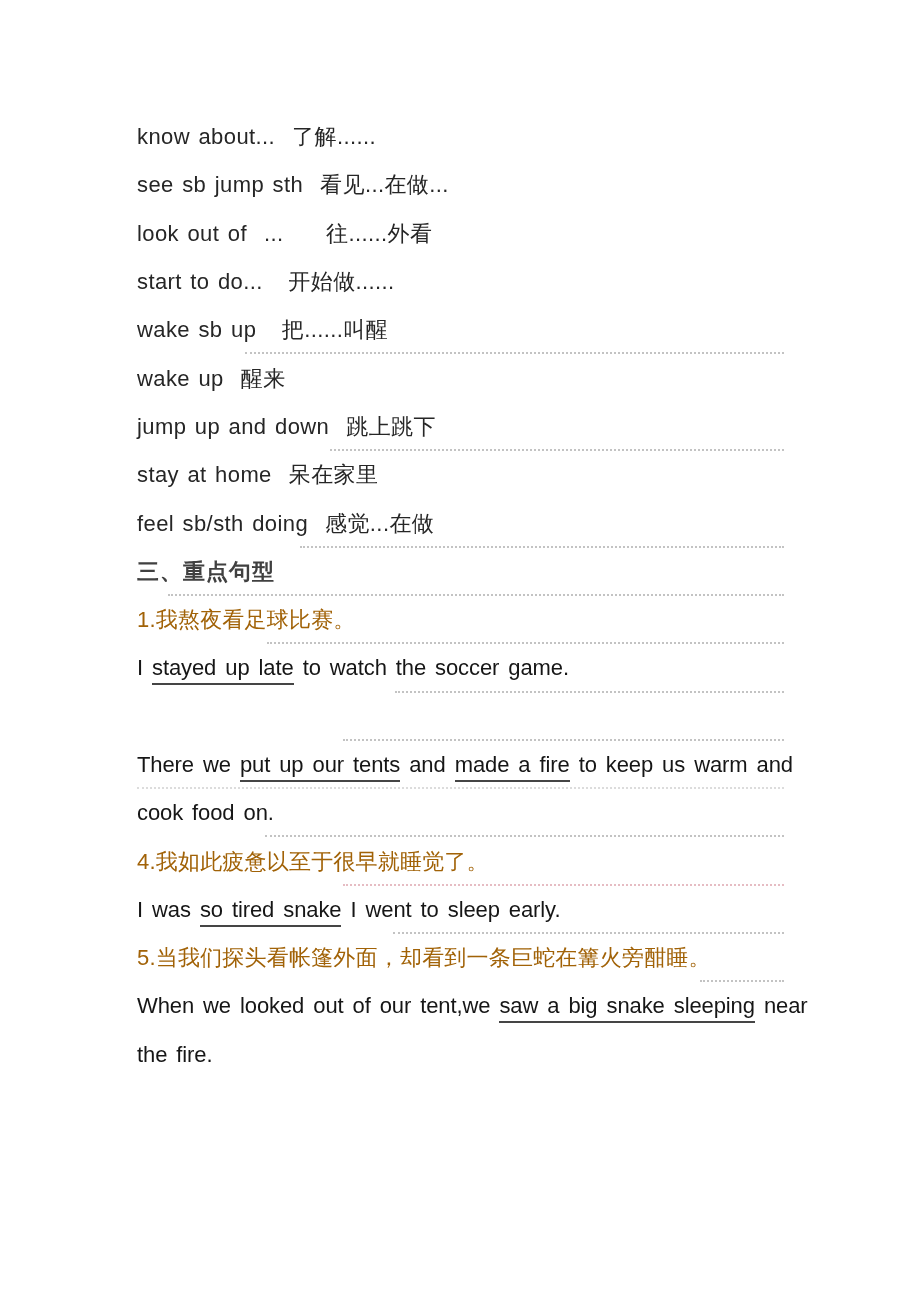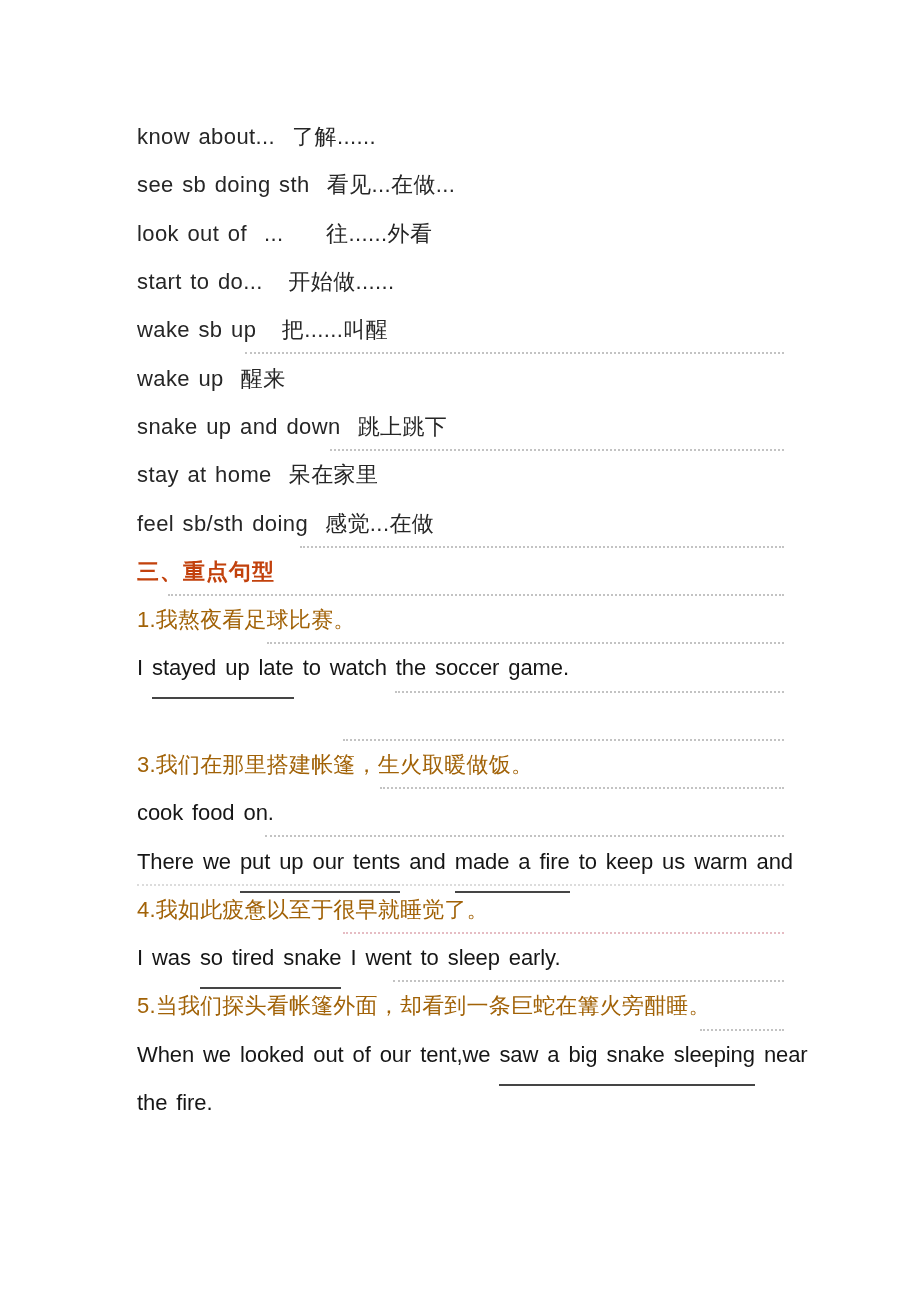--- a/index.html
+++ b/index.html
@@ -24,21 +24,21 @@
     white-space:pre;
     font-size:22px;
   }
   .row.phrase{
     letter-spacing:.4px;
     word-spacing:2px;
     color:#262626;
   }
   .row.heading{
     font-weight:bold;
-    color:#c2410c;
+    color:#404040;
     letter-spacing:1px;
   }
   .row.cn{
     color:#a16207;
     letter-spacing:.2px;
   }
   .row.en{
     color:#161616;
     word-spacing:3px;
     letter-spacing:-0.1px;
@@ -46,52 +46,51 @@
   .row.en .line{
     display:block;
     width:100%;
   }
   .row.en.justify .line{
     text-align:justify;
     text-align-last:justify;
   }
   .u{
     border-bottom:2px solid #454545;
-    padding-bottom:17px;
+    padding-bottom:3px;
   }
   .sep{
     position:absolute;
     bottom:0;
     right:0;
     height:0;
     border-bottom:2px dotted #c3c3c3;
   }
   .sep.pink{border-bottom-color:#e6bcc3;}
   .sep.faint{border-bottom-color:#dcdcdc;}
 </style>
 </head>
 <body>
 
 <div id="page">
   <div id="content">
       <div class="row phrase"><span>know about...</span><span>  </span><span>了解......</span></div>
-      <div class="row phrase"><span>see sb doing sth</span><span>  </span><span>看见...在做...</span></div>
+      <div class="row phrase"><span>see sb jump sth</span><span>  </span><span>看见...在做...</span></div>
       <div class="row phrase"><span>look out of  ...</span><span>     </span><span>往......外看</span></div>
       <div class="row phrase"><span>start to do...</span><span>   </span><span>开始做......</span></div>
       <div class="row phrase"><span>wake sb up</span><span>   </span><span>把......叫醒</span><div class="sep" style="left: 108px;"></div></div>
       <div class="row phrase"><span>wake up</span><span>  </span><span>醒来</span></div>
-      <div class="row phrase"><span>snake up and down</span><span>  </span><span>跳上跳下</span><div class="sep" style="left: 193px;"></div></div>
+      <div class="row phrase"><span>jump up and down</span><span>  </span><span>跳上跳下</span><div class="sep" style="left: 193px;"></div></div>
       <div class="row phrase"><span>stay at home</span><span>  </span><span>呆在家里</span></div>
       <div class="row phrase"><span>feel sb/sth doing</span><span>  </span><span>感觉...在做</span><div class="sep" style="left: 163px;"></div></div>
       <div class="row heading"><span>三、重点句型</span><div class="sep" style="left: 31px;"></div></div>
       <div class="row cn"><span>1.我熬夜看足球比赛。</span><div class="sep" style="left: 130px;"></div></div>
       <div class="row en"><span class="line"><span>I </span><span class="u">stayed up late</span><span> to watch the soccer game.</span></span><div class="sep" style="left: 258px;"></div></div>
       <div class="row cn"><div class="sep" style="left: 206px;"></div></div>
-      <div class="row cn"><span>3.我们在那里搭建帐篷，生火取暖做饭。</span><div class="sep" style="left: 243px;"></div></div>
+      <div class="row en justify"><span class="line"><span>There we </span><span class="u">put up our tents</span><span> and </span><span class="u">made a fire</span><span> to keep us warm and</span></span><div class="sep faint" style="left: 0px;"></div></div>
       <div class="row en"><span class="line"><span>cook food on.</span></span><div class="sep" style="left: 128px;"></div></div>
-      <div class="row en justify"><span class="line"><span>There we </span><span class="u">put up our tents</span><span> and </span><span class="u">made a fire</span><span> to keep us warm and</span></span><div class="sep faint" style="left: 0px;"></div></div>
       <div class="row cn"><span>4.我如此疲惫以至于很早就睡觉了。</span><div class="sep pink" style="left: 206px;"></div></div>
       <div class="row en"><span class="line"><span>I was </span><span class="u">so tired snake</span><span> I went to sleep early.</span></span><div class="sep" style="left: 256px;"></div></div>
       <div class="row cn"><span>5.当我们探头看帐篷外面，却看到一条巨蛇在篝火旁酣睡。</span><div class="sep" style="left: 563px;"></div></div>
       <div class="row en justify"><span class="line"><span>When we looked out of our tent,we </span><span class="u">saw a big snake sleeping</span><span> near</span></span></div>
       <div class="row en"><span class="line"><span>the fire.</span></span></div>
     </div>
 </div>
 
 </body></html>

